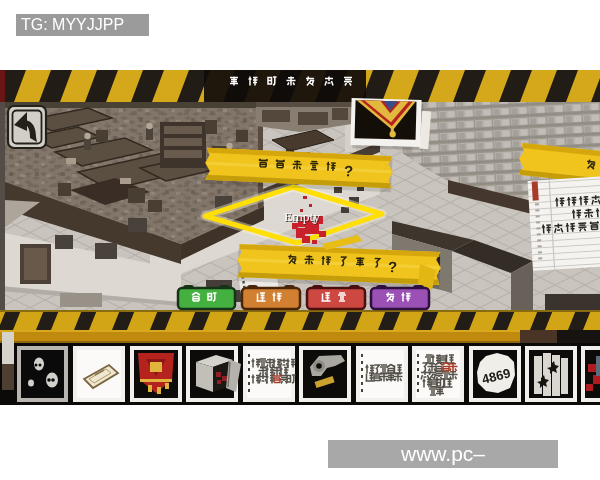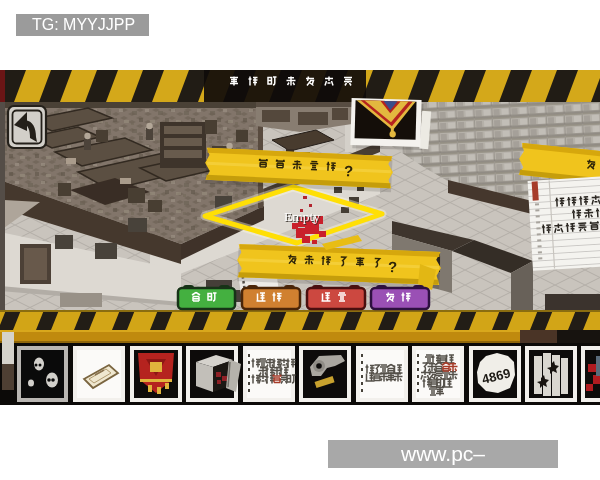--- a/index.html
+++ b/index.html
@@ -625,18 +625,18 @@
     <rect x="588" y="364" width="9" height="8"></rect>
     <rect x="593" y="375" width="7" height="9"></rect>
     <rect x="586" y="384" width="7" height="7"></rect>
   </g>
   <rect x="596" y="356" width="4" height="20" fill="#5a6b7a"></rect>
 </g>
 </svg>
 
 
 <div style="position:absolute;left:16px;top:14px;width:133px;height:22px;background:#9b9b9b;
-            color:#fff;font-size:16px;line-height:22px;padding-left:16px;box-sizing:border-box;">TG: MYYJJPP</div>
+            color:#fff;font-size:16px;line-height:22px;padding-left:5px;box-sizing:border-box;">TG: MYYJJPP</div>
 
 
 <div style="position:absolute;left:328px;top:440px;width:230px;height:28px;background:#a8a8a8;
             color:#fff;font-size:21px;line-height:28px;text-align:center;">www.pc–pgsoftgame.com</div>
 </div>
 
 </body></html>

